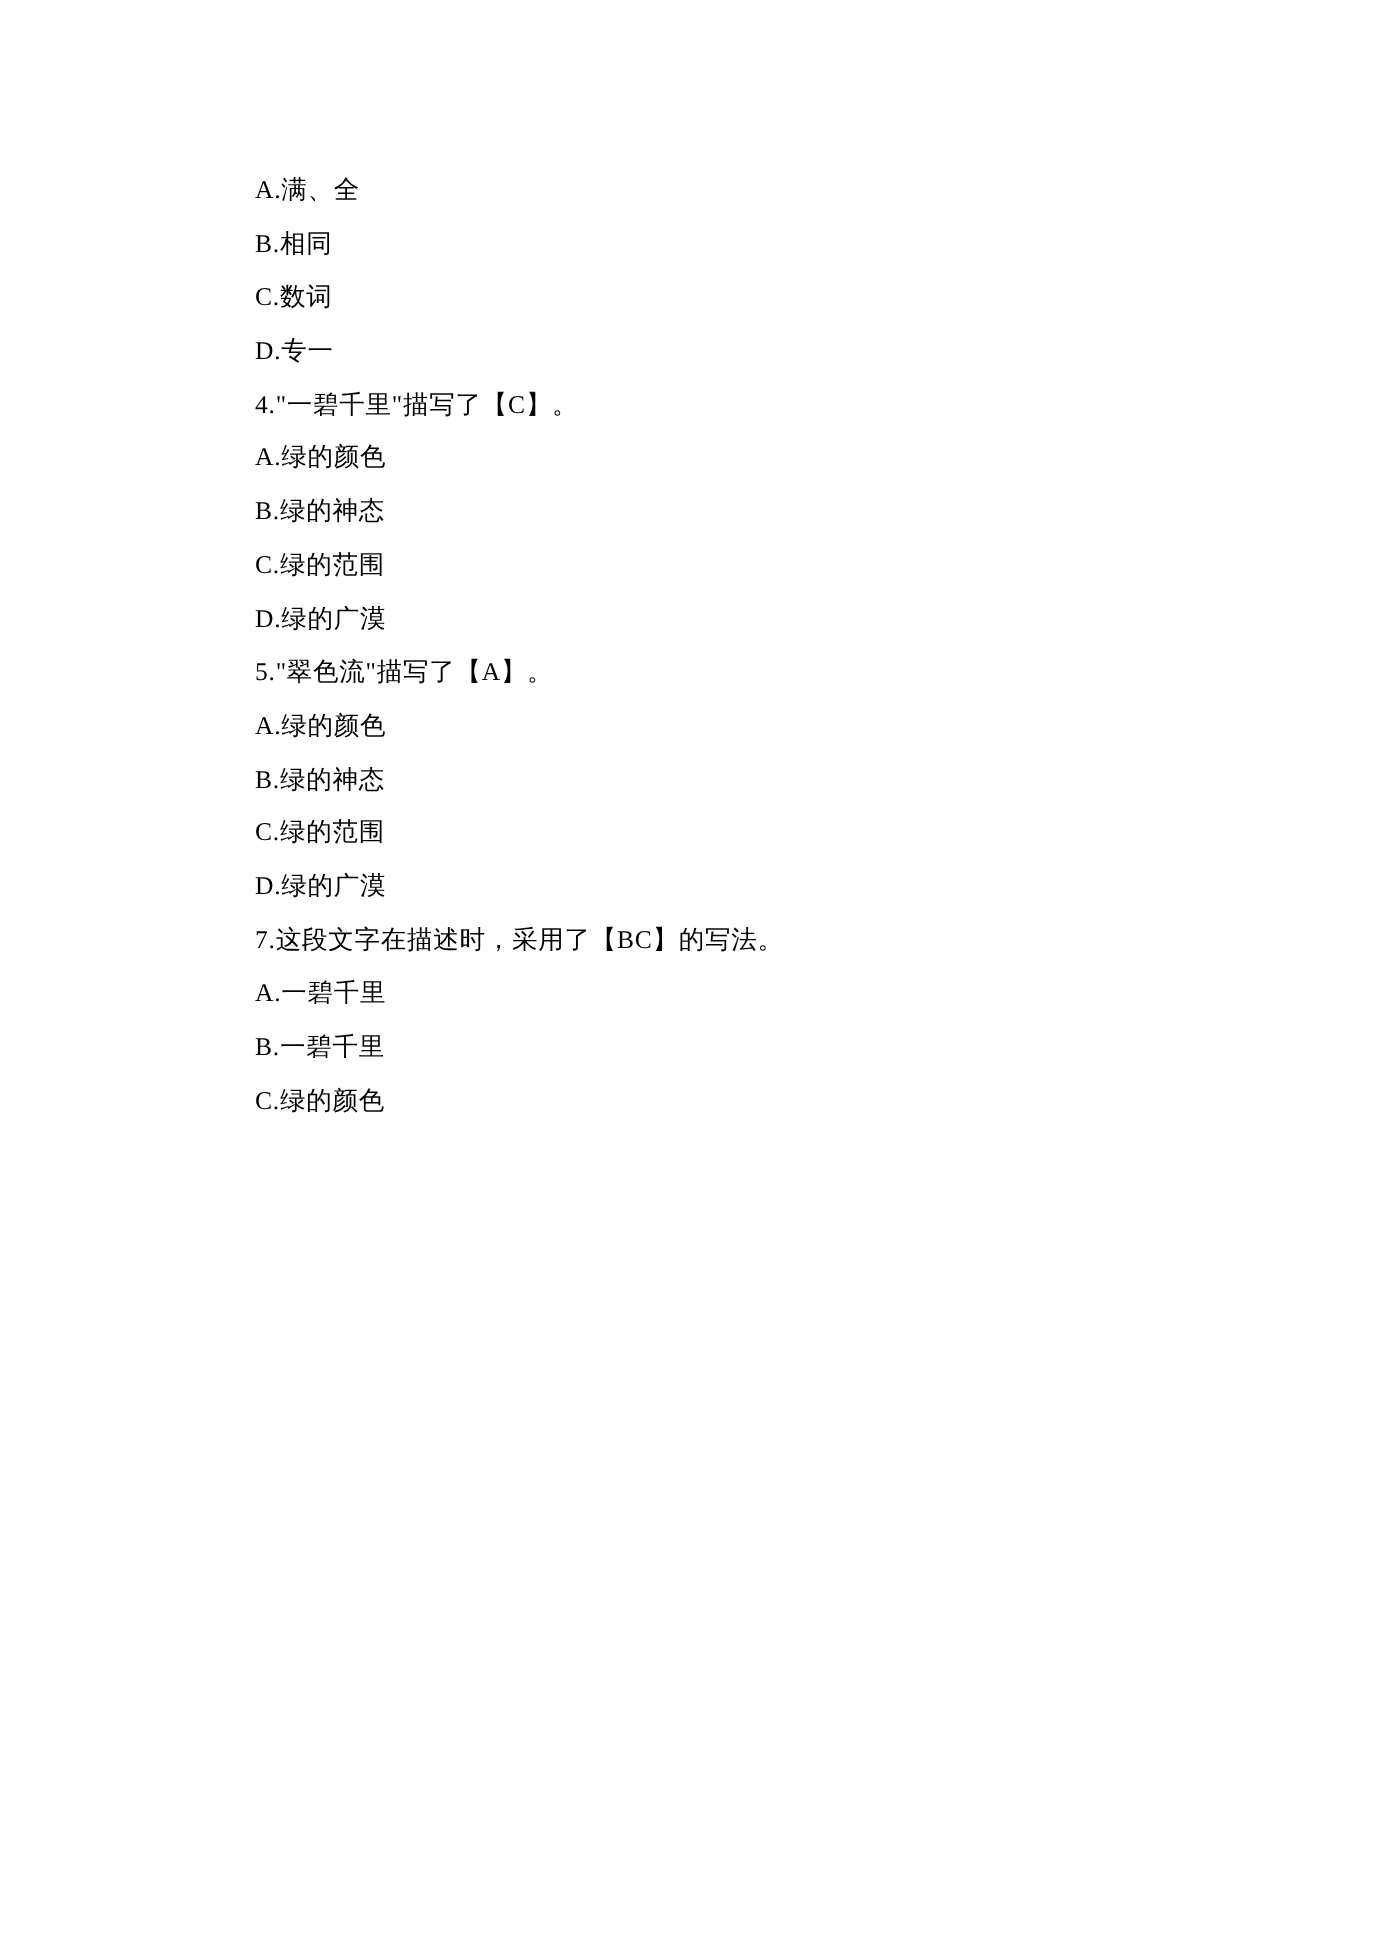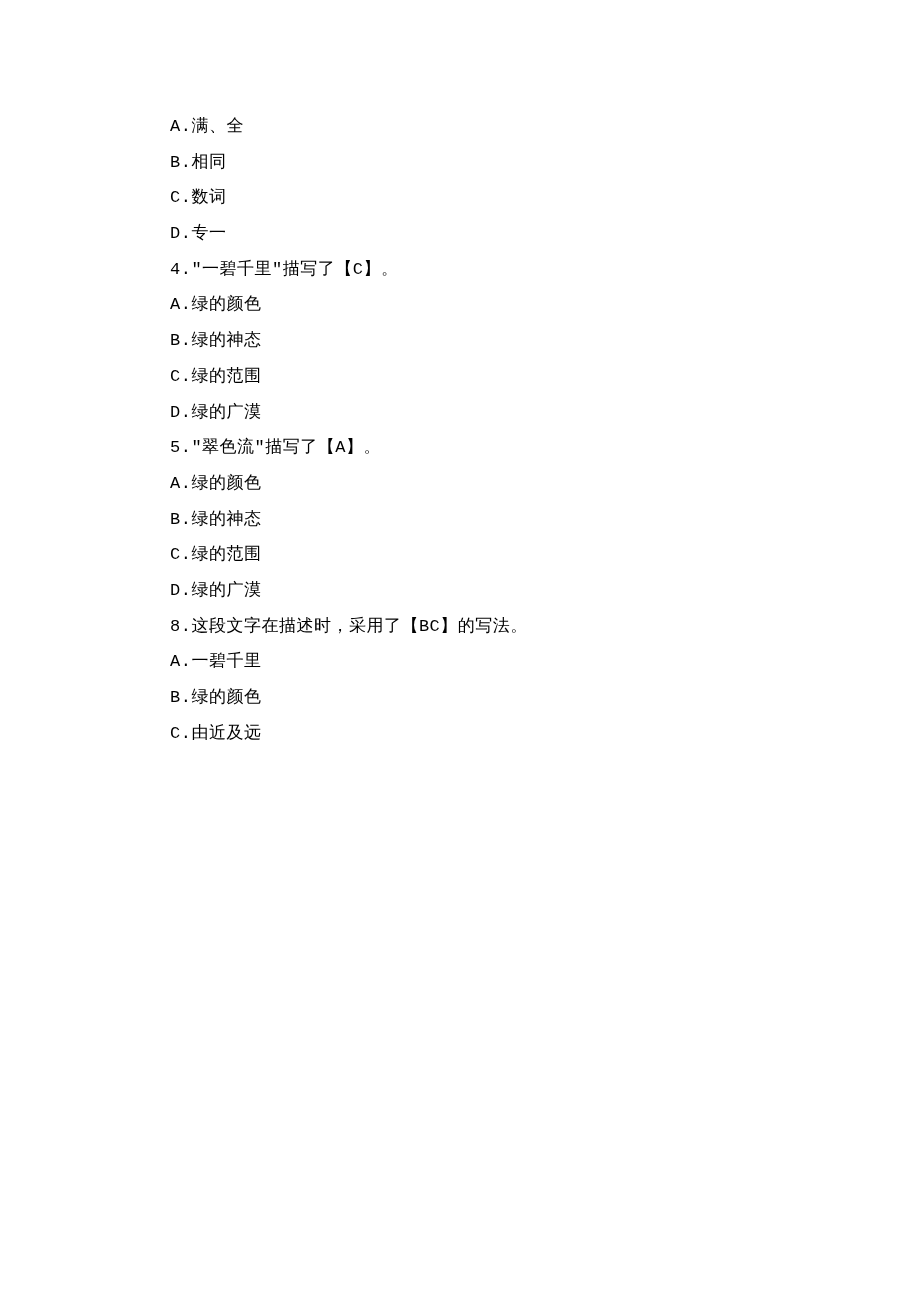--- a/index.html
+++ b/index.html
@@ -14,36 +14,35 @@
       font-family: "SimSun", "宋体", serif;
       font-size: 17px;
       color: #000000;
       padding-top: 109px;
       padding-left: 170px;
       line-height: 2.1;
       letter-spacing: 0.5px;
     }
     .line {
       display: block;
-      font-family: Liberation Mono, monospace;
     }
   </style>
 </head>
 <body>
 
 <div class="line">A.满、全</div>
 <div class="line">B.相同</div>
 <div class="line">C.数词</div>
 <div class="line">D.专一</div>
 <div class="line">4."一碧千里"描写了【C】。</div>
 <div class="line">A.绿的颜色</div>
 <div class="line">B.绿的神态</div>
 <div class="line">C.绿的范围</div>
 <div class="line">D.绿的广漠</div>
 <div class="line">5."翠色流"描写了【A】。</div>
 <div class="line">A.绿的颜色</div>
 <div class="line">B.绿的神态</div>
 <div class="line">C.绿的范围</div>
 <div class="line">D.绿的广漠</div>
-<div class="line">8.这段文字在描述时，采用了【BC】的写法。</div>
+<div class="line">7.这段文字在描述时，采用了【BC】的写法。</div>
 <div class="line">A.一碧千里</div>
-<div class="line">B.绿的颜色</div>
-<div class="line">C.由近及远</div>
+<div class="line">B.一碧千里</div>
+<div class="line">C.绿的颜色</div>
 
 </body></html>

